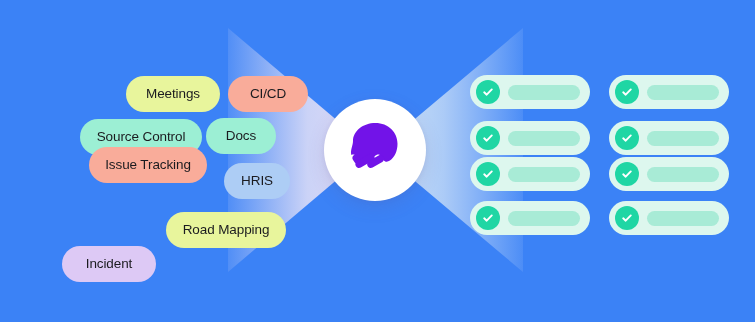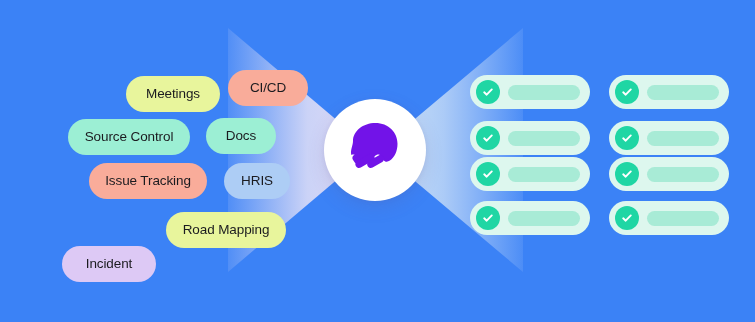--- a/index.html
+++ b/index.html
@@ -108,24 +108,24 @@
         <stop offset="45%" stop-color="#DDEBF7" stop-opacity="0.70"></stop>
         <stop offset="100%" stop-color="#EAF3FA" stop-opacity="0.10"></stop>
       </linearGradient>
     </defs>
     <polygon points="228,28 372,150 228,272" fill="url(#gradLeft)"></polygon>
     <polygon points="523,28 378,150 523,272" fill="url(#gradRight)"></polygon>
   </svg>
 
   <div id="left-pills">
       <div class="pill" style="left: 126px; top: 76px; width: 94px; background: rgb(232, 245, 156); color: rgb(27, 27, 31);">Meetings</div>
-      <div class="pill" style="left: 228px; top: 70px; width: 80px; background: rgb(249, 172, 154); color: rgb(27, 27, 31);">CI/CD</div>
-      <div class="pill" style="left: 68px; top: 119px; width: 122px; background: rgb(156, 239, 212); color: rgb(27, 27, 31);">Source Control</div>
+      <div class="pill" style="left: 228px; top: 76px; width: 80px; background: rgb(249, 172, 154); color: rgb(27, 27, 31);">CI/CD</div>
+      <div class="pill" style="left: 80px; top: 119px; width: 122px; background: rgb(156, 239, 212); color: rgb(27, 27, 31);">Source Control</div>
       <div class="pill" style="left: 206px; top: 118px; width: 70px; background: rgb(156, 239, 212); color: rgb(27, 27, 31); text-align: right;">Docs</div>
-      <div class="pill" style="left: 89px; top: 163px; width: 118px; background: rgb(249, 172, 154); color: rgb(27, 27, 31);">Issue Tracking</div>
+      <div class="pill" style="left: 89px; top: 147px; width: 118px; background: rgb(249, 172, 154); color: rgb(27, 27, 31);">Issue Tracking</div>
       <div class="pill" style="left: 224px; top: 163px; width: 66px; background: rgb(173, 205, 245); color: rgb(27, 27, 31);">HRIS</div>
       <div class="pill" style="left: 62px; top: 208px; width: 94px; background: rgb(221, 201, 245); color: rgb(27, 27, 31); margin-top: 38px;">Incident</div>
       <div class="pill" style="left: 166px; top: 212px; width: 120px; background: rgb(232, 245, 156); color: rgb(27, 27, 31);">Road Mapping</div>
     </div>
 
   <div id="logo-circle">
     <svg width="66" height="66" viewBox="0 0 66 66" aria-hidden="true">
       <g fill="#7213E8">
         <path d="M33.5 6 C46.2 6 55.5 15.0 55.5 26.8 C55.5 34.2 52.6 40.2 47.9 43.6
                  C45.4 45.4 42.8 45.0 41.5 43.0 L38.9 38.9 C38.0 37.5 36.3 37.0 34.9 37.8

